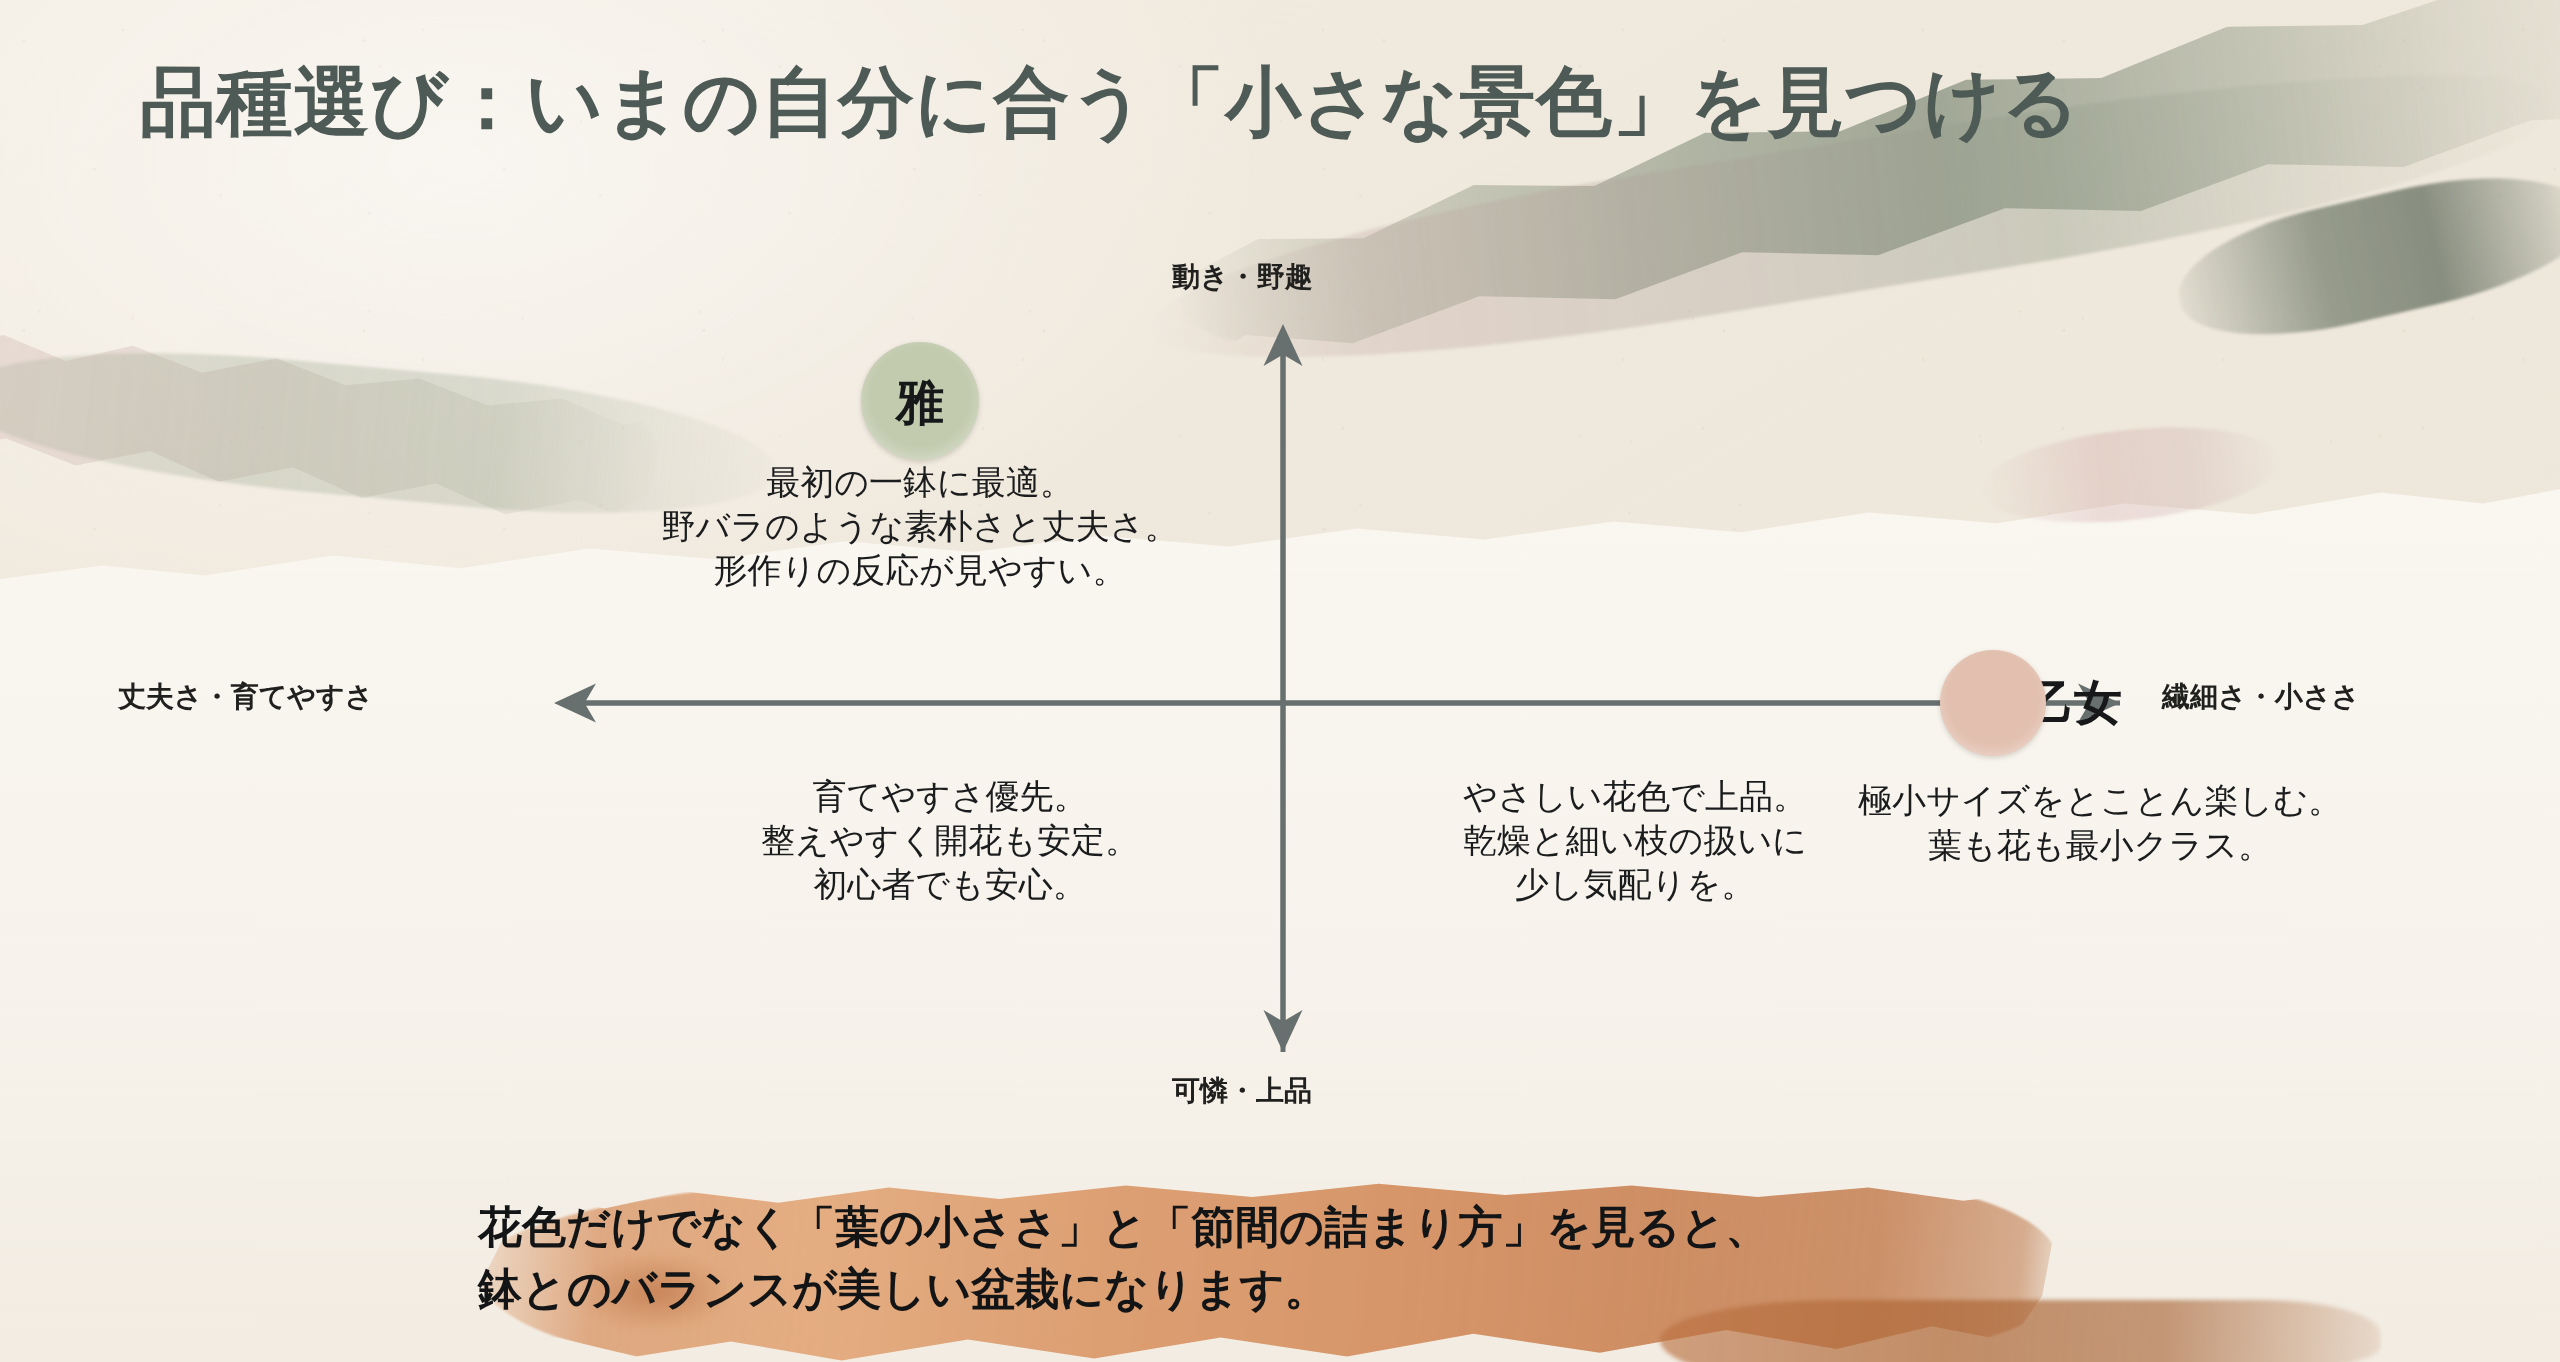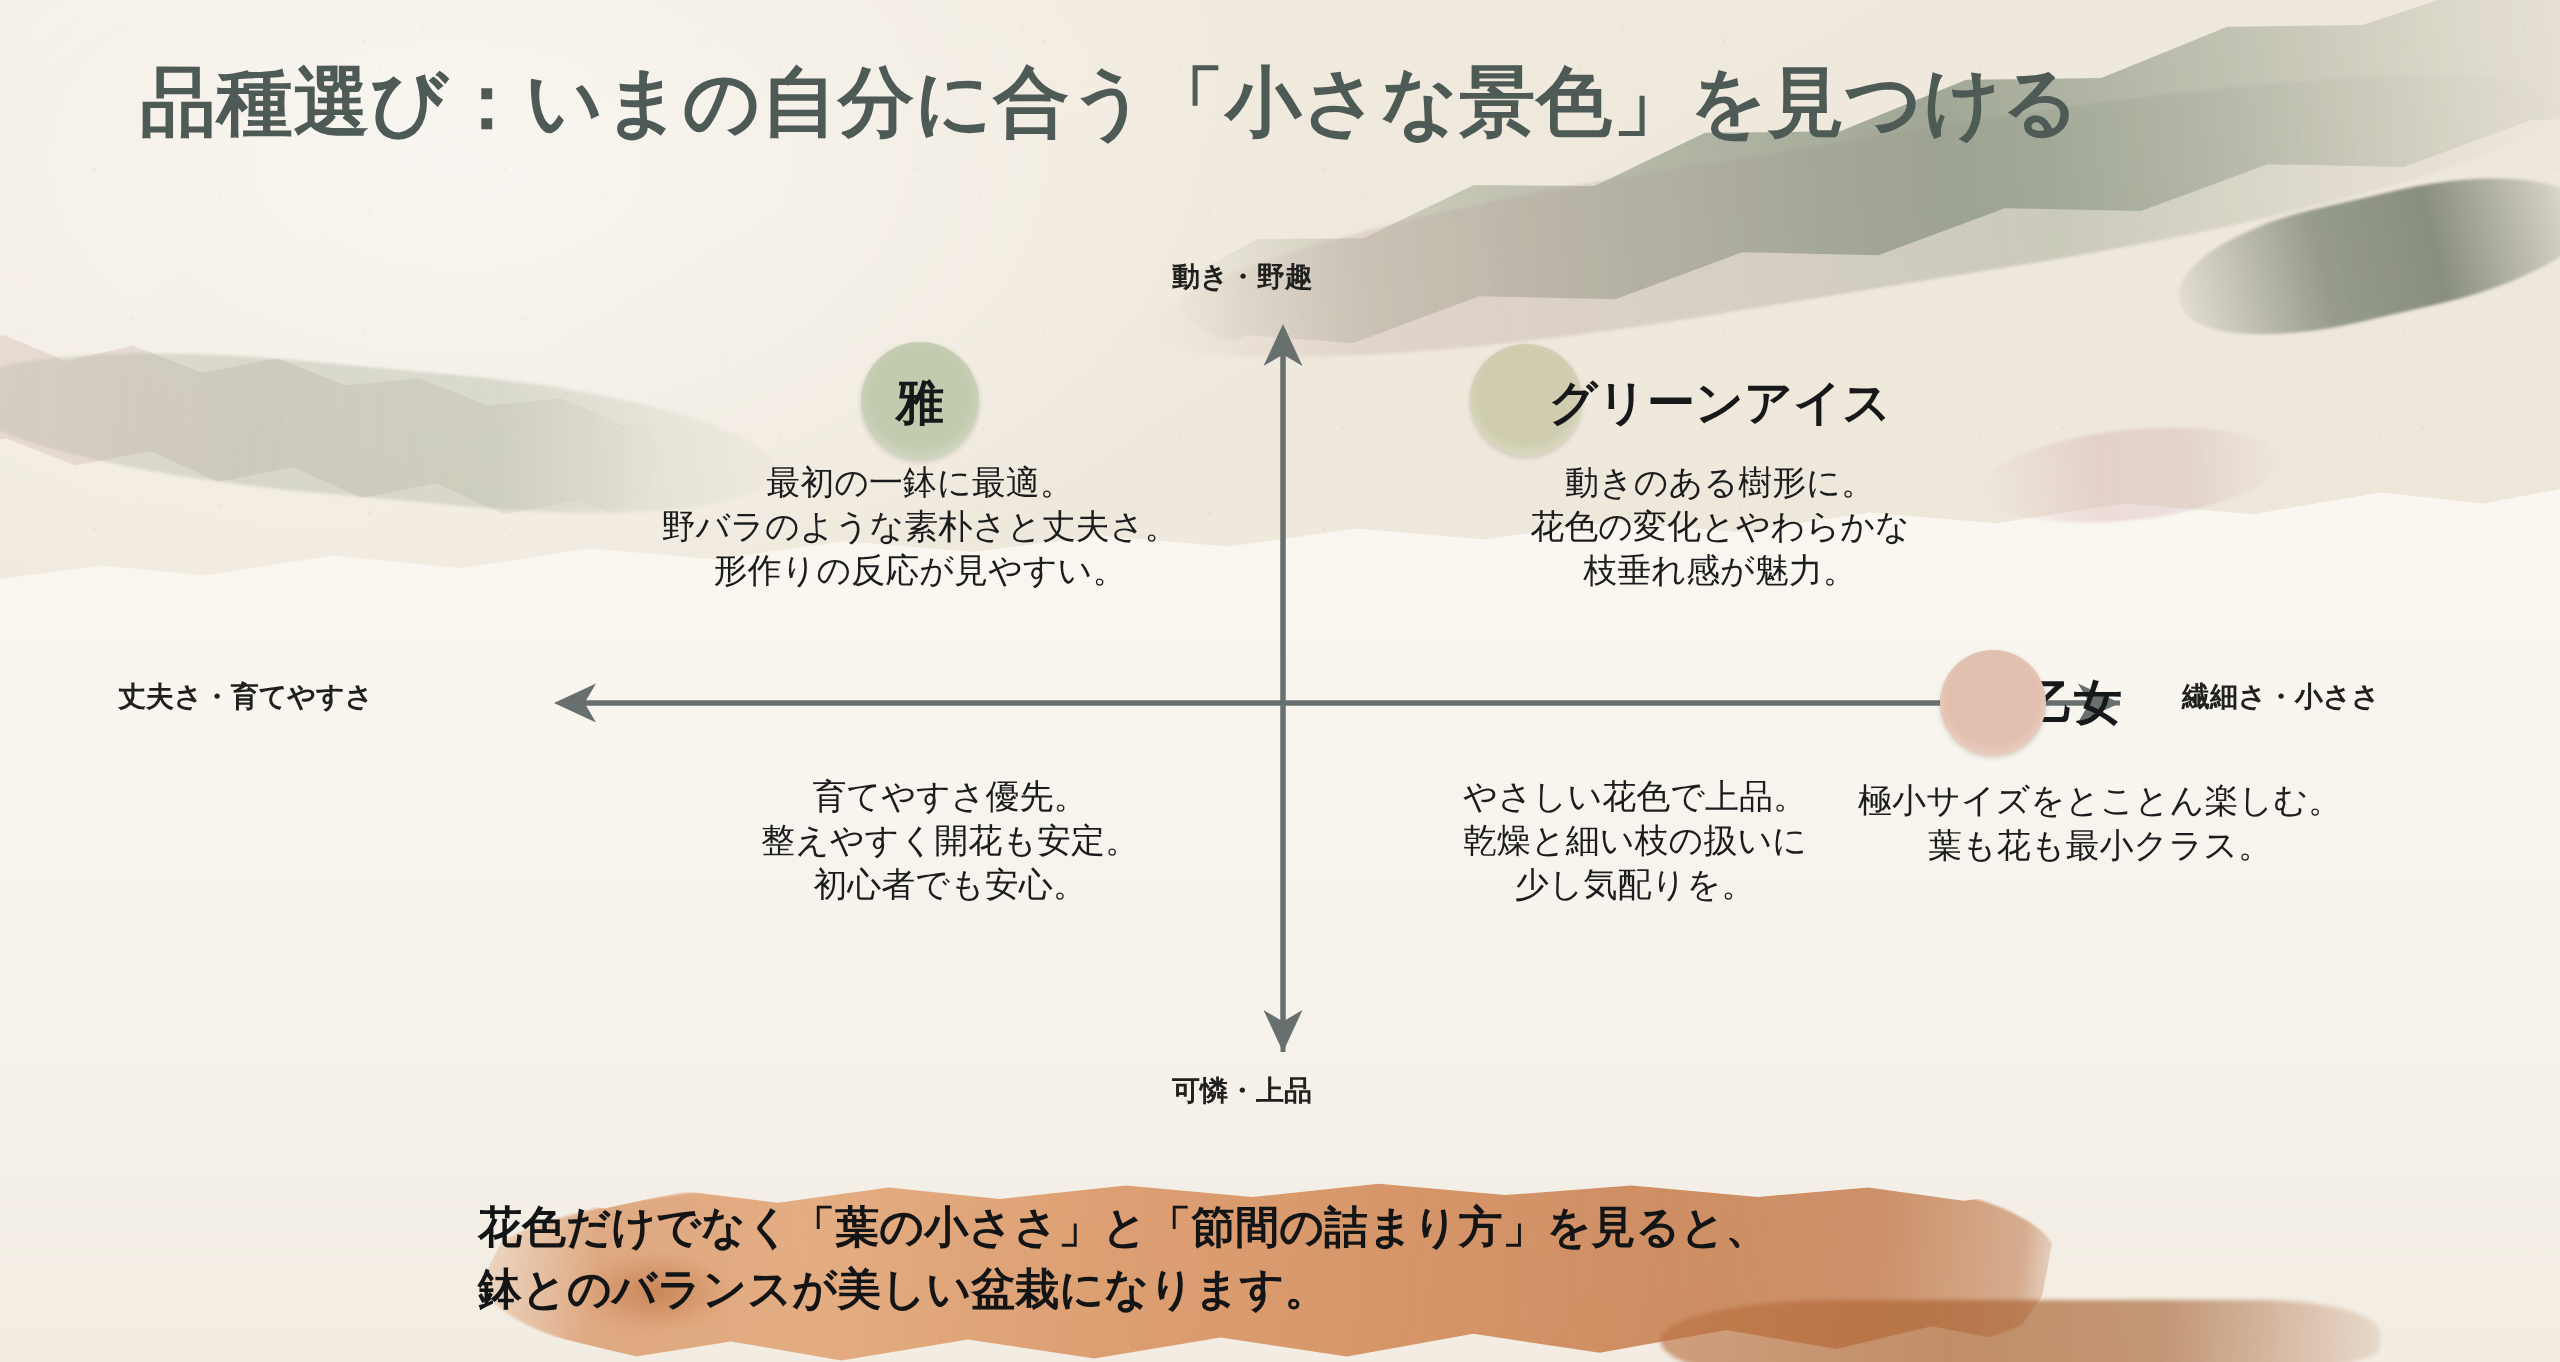--- a/index.html
+++ b/index.html
@@ -158,21 +158,21 @@
     color:#4e5a56;white-space:nowrap;
   }
 
   
   .axis-svg{position:absolute;left:0;top:0;width:2560px;height:1362px;pointer-events:none;}
 
   .axis-label{position:absolute;font-size:28px;font-weight:700;color:#20211f;white-space:nowrap;}
   #lbl-top{left:1172px;top:258px;}
   #lbl-bottom{left:1172px;top:1072px;}
   #lbl-left{left:118px;top:678px;}
-  #lbl-right{left:2162px;top:678px;margin-left:20px;}
+  #lbl-right{left:2162px;top:678px;}
 
   
   .item{position:absolute;}
   .item-head{position:relative;display:flex;align-items:center;justify-content:center;height:110px;}
   .dot{
     position:absolute;border-radius:50%;
     box-shadow:0 2px 5px rgba(90,85,70,.22), inset 0 -5px 12px rgba(255,255,255,.28);
   }
   .item-name{
     position:relative;z-index:2;font-size:48px;font-weight:700;color:#17181a;white-space:nowrap;
@@ -243,29 +243,20 @@
   <div class="item" id="item-miyabi">
     <div class="item-head">
       <span class="dot" style="width:118px;height:118px;left:221px;top:-6px;background:#c3cbaf;"></span>
       <span class="item-name">雅</span>
     </div>
     <div class="item-desc">最初の一鉢に最適。
 野バラのような素朴さと丈夫さ。
 形作りの反応が見やすい。</div>
   </div>
 
-  <div class="item" id="item-green">
-    <div class="item-head">
-      <span class="dot" style="width:112px;height:112px;left:30px;top:-4px;background:#cfcdae;"></span>
-      <span class="item-name">グリーンアイス</span>
-    </div>
-    <div class="item-desc">動きのある樹形に。
-花色の変化とやわらかな
-枝垂れ感が魅力。</div>
-  </div>
 
   <div class="item" id="item-hohoemi">
     <div class="item-desc">育てやすさ優先。
 整えやすく開花も安定。
 初心者でも安心。</div>
   </div>
 
   <div class="item" id="item-misaki">
     <div class="item-desc">やさしい花色で上品。
 乾燥と細い枝の扱いに

